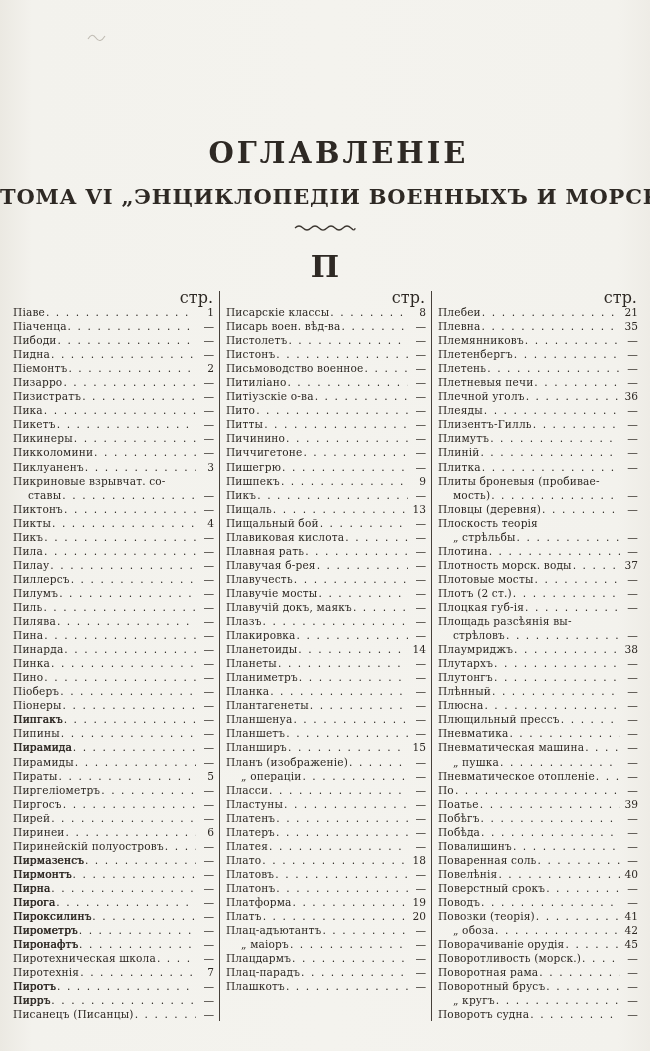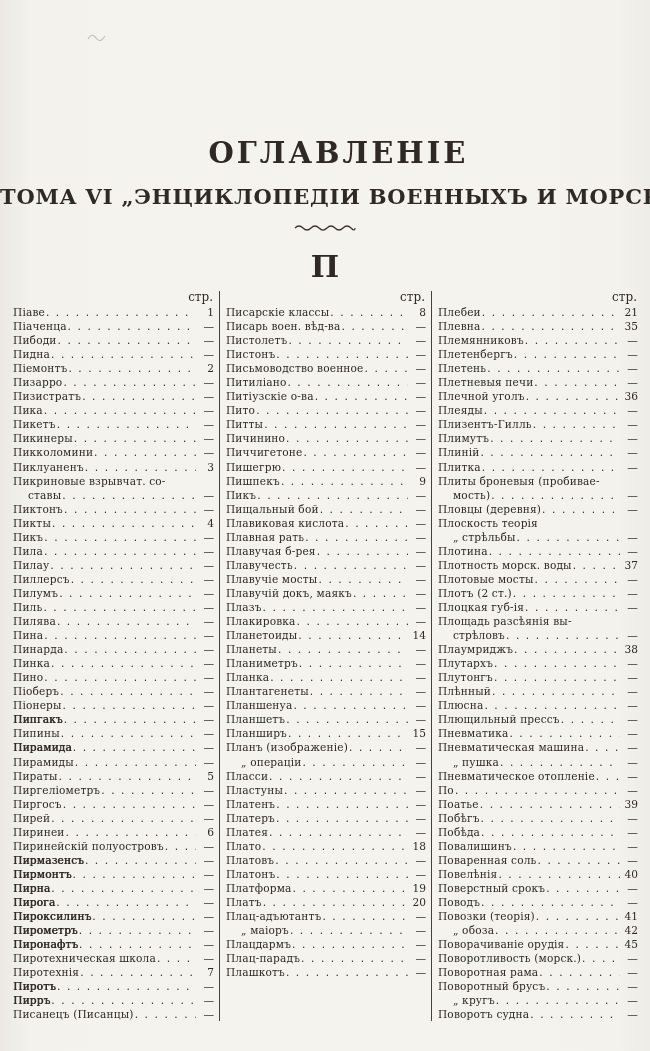--- a/index.html
+++ b/index.html
@@ -29,21 +29,21 @@
   }
   .toc{
     position:absolute;top:291px;left:7px;right:7px;
     display:flex;align-items:stretch;
   }
   .col{
     width:33.333%;box-sizing:border-box;padding:0 5px 0 6px;
   }
   .col + .col{border-left:1px solid #46403a;}
   .colhead{
-    text-align:right;font-size:12px;line-height:13px;height:13px;
+    text-align:right;font-size:16px;line-height:13px;height:13px;
     margin-bottom:1px;padding-right:1px;
   }
   .row{
     display:flex;align-items:baseline;
     font-size:10.6px;line-height:14.05px;height:14.05px;
     white-space:nowrap;overflow:hidden;
   }
   .row .t{flex:0 0 auto;letter-spacing:0.15px;}
   .row .lead{flex:1 1 0;overflow:hidden;white-space:nowrap;min-width:4px;margin:0 1px;}
   .row .lead::after{
@@ -403,20 +403,25 @@
             <span class="t">Пишпекъ</span>
             <span class="lead"></span>
             <span class="pg">9</span>
           </div>
           <div class="row">
             <span class="t">Пикъ</span>
             <span class="lead"></span>
             <span class="pg">—</span>
           </div>
           <div class="row">
+            <span class="t">Пищаль</span>
+            <span class="lead"></span>
+            <span class="pg">13</span>
+          </div>
+          <div class="row">
             <span class="t">Пищальный бой</span>
             <span class="lead"></span>
             <span class="pg">—</span>
           </div>
           <div class="row">
             <span class="t">Плавиковая кислота</span>
             <span class="lead"></span>
             <span class="pg">—</span>
           </div>
           <div class="row">

